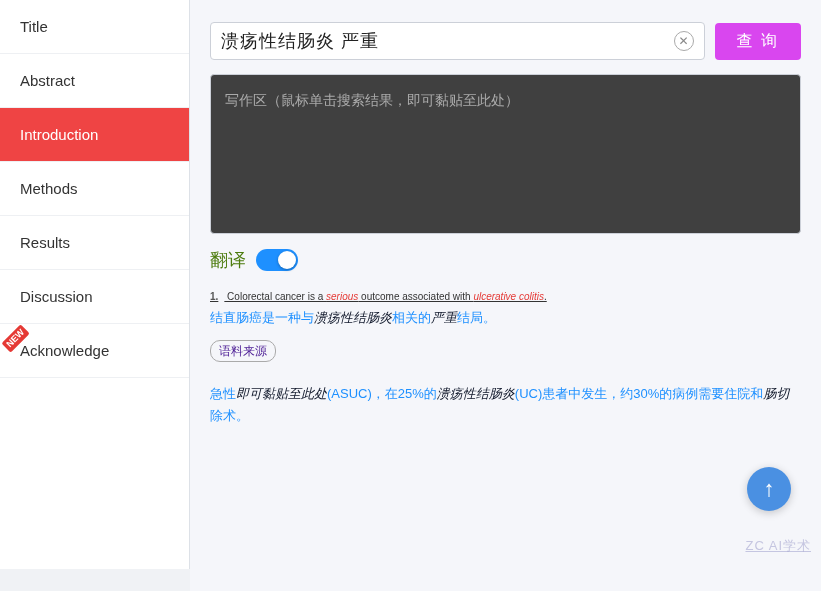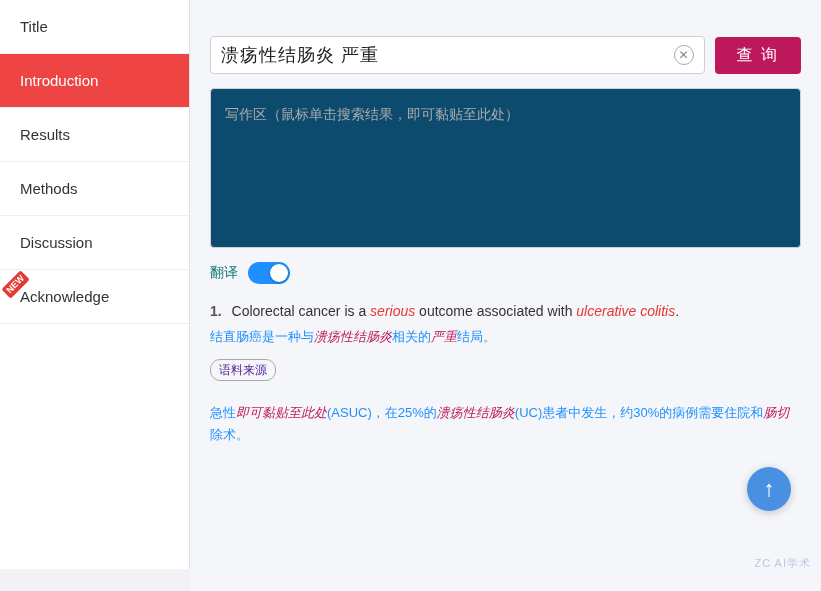--- a/index.html
+++ b/index.html
@@ -41,21 +41,21 @@
       border-radius: 2px;
       transform: rotate(-45deg);
       transform-origin: center;
       line-height: 1.2;
     }
 
     
     .main {
       flex: 1;
       background: #f5f6fa;
-      padding: 36px 20px;
+      padding: 22px 20px;
       overflow-y: auto;
       height: 591px;
     }
 
     
     .search-bar {
       display: flex;
       align-items: center;
       gap: 10px;
       margin-bottom: 14px;
@@ -82,54 +82,54 @@
       height: 20px;
       border-radius: 50%;
       border: 1px solid #aaa;
       display: flex; align-items: center; justify-content: center;
       cursor: pointer;
       color: #888;
       font-size: 12px;
       background: #fff;
     }
     .search-btn {
-      background: #be185d;
+      background: #d946ef;
       color: #fff;
       border: none;
       border-radius: 4px;
       padding: 8px 22px;
       font-size: 16px;
       cursor: pointer;
       white-space: nowrap;
       letter-spacing: 2px;
     }
 
     
     .writing-area {
-      background: #0c4a6e;
+      background: #404040;
       border: 1px solid #ccd0d8;
       border-radius: 4px;
       min-height: 160px;
       padding: 14px;
       color: #aaa;
       font-size: 14px;
       margin-bottom: 14px;
       line-height: 1.6;
     }
 
     
     .translate-row {
       display: flex;
       align-items: center;
       gap: 10px;
       margin-bottom: 16px;
     }
     .translate-label {
-      color: #0f766e;
-      font-size: 14px;
+      color: #4d7c0f;
+      font-size: 18px;
     }
     
     .toggle-switch {
       width: 42px;
       height: 22px;
       background: #1e90ff;
       border-radius: 11px;
       position: relative;
       cursor: pointer;
     }
@@ -153,35 +153,36 @@
       color: #222;
       font-size: 14px;
     }
     .result-number {
       color: #555;
       font-weight: bold;
       margin-right: 6px;
     }
     .result-english {
       color: #333;
-      font-size: 14px;
+      font-size: 10px;
+      text-decoration: underline;
     }
     .result-english em {
       font-style: italic;
       color: #e53935;
       font-weight: normal;
     }
     .result-chinese {
       color: #1e90ff;
       font-size: 13px;
       margin-top: 2px;
       display: block;
     }
     .result-chinese em {
-      color: #be185d;
+      color: #0f172a;
       text-decoration: none;
     }
     .corpus-tag {
       display: inline-block;
       border: 1px solid #aaa;
       border-radius: 10px;
       padding: 0 8px;
       font-size: 12px;
       color: #4c1d95;
       margin-top: 11px;
@@ -200,37 +201,39 @@
       cursor: pointer;
       box-shadow: 0 2px 8px rgba(0,0,0,0.2);
       color: #fff;
       font-size: 22px;
     }
 
     
     .watermark {
       position: fixed;
       right: 10px;
-      bottom: 20px;
+      bottom: 36px;
       color: rgba(150,150,200,0.5);
-      font-size: 11px;
+      font-size: 13px;
       pointer-events: none;
       user-select: none;
       letter-spacing: 1px;
+      text-decoration: underline;
     }
   </style>
 </head>
 <body>
 
 <div class="sidebar">
 
 <div class="sidebar-item"><span>Title</span></div>
+    <div class="sidebar-item"><span>Abstract</span></div>
     <div class="sidebar-item active"><span>Introduction</span></div>
+    <div class="sidebar-item"><span>Methods</span></div>
     <div class="sidebar-item"><span>Results</span></div>
-    <div class="sidebar-item"><span>Methods</span></div>
     <div class="sidebar-item"><span>Discussion</span></div>
     <div class="sidebar-item"><span class="new-badge">NEW</span><span>Acknowledge</span></div>
   </div>
 
 <div class="main">
 
   <div class="search-bar">
     <div class="search-input-wrapper">
       <span class="search-input-text">溃疡性结肠炎 严重</span>
       <div class="clear-btn" title="clear">✕</div>

